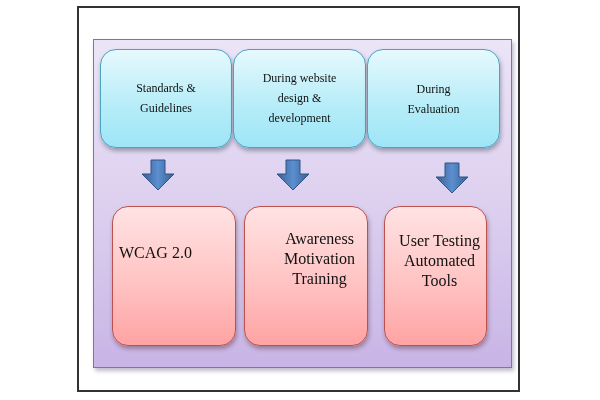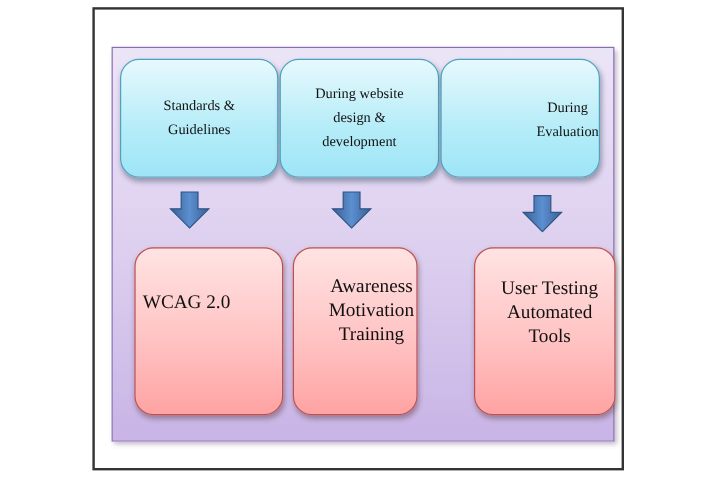--- a/index.html
+++ b/index.html
@@ -44,21 +44,21 @@
 
 <div class="top-box" style="left:100px; width:132px; padding-top:28px;">
   <span>Standards &amp;
 Guidelines</span>
 </div>
 <div class="top-box" style="left:233px; width:133px; padding-top:18px;">
   <span>During website
 design &amp;
 development</span>
 </div>
-<div class="top-box" style="left:367px; width:133px; padding-top:29px;justify-content:flex-end;">
+<div class="top-box" style="left:367px; width:133px; padding-top:29px;">
   <span>During
 Evaluation</span>
 </div>
 
 <svg class="arrow" style="left:141px; top:159px;" viewBox="0 0 34 32">
   <defs>
     <linearGradient id="ag" x1="0" y1="0" x2="1" y2="0">
       <stop offset="0" stop-color="#3a5f94"></stop>
       <stop offset="0.5" stop-color="#5b8fd0"></stop>
       <stop offset="1" stop-color="#3a5f94"></stop>
@@ -69,22 +69,22 @@
 <svg class="arrow" style="left:276px; top:159px;" viewBox="0 0 34 32">
   <path d="M10 1 H24 V15 H33 L17 31 L1 15 H10 Z" fill="url(#ag)" stroke="#2f5485" stroke-width="1"></path>
 </svg>
 <svg class="arrow" style="left:435px; top:162px;" viewBox="0 0 34 32">
   <path d="M10 1 H24 V15 H33 L17 31 L1 15 H10 Z" fill="url(#ag)" stroke="#2f5485" stroke-width="1"></path>
 </svg>
 
 <div class="bottom-box" style="left:112px; width:124px; padding-top:36px; text-align:left; padding-left:6px;">
   <span>WCAG 2.0</span>
 </div>
-<div class="bottom-box" style="left:244px; width:104px; padding-top:22px; padding-left:27px;text-align:center;">
+<div class="bottom-box" style="left:244px; width:124px; padding-top:22px; padding-left:27px;text-align:center;">
   <span>Awareness
 Motivation
 Training</span>
 </div>
-<div class="bottom-box" style="left:395px; width:118px; padding-top:24px; padding-left:8px;">
+<div class="bottom-box" style="left:384px; width:103px; padding-top:24px; padding-left:8px;">
   <span>User Testing
 Automated
 Tools</span>
 </div>
 
 </body></html>

